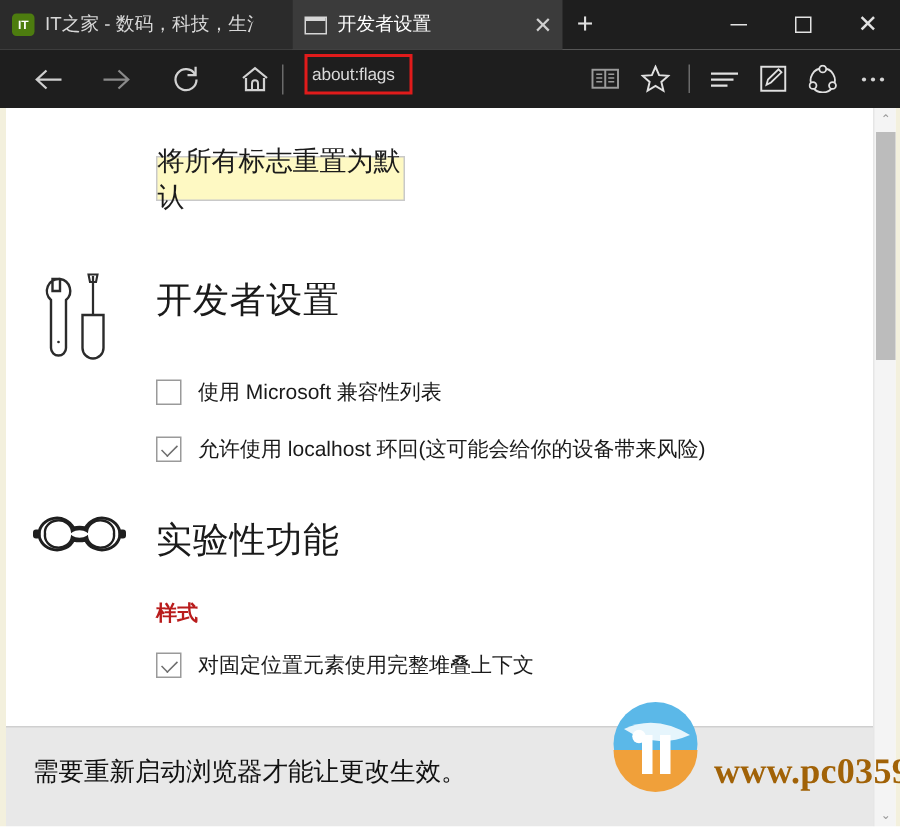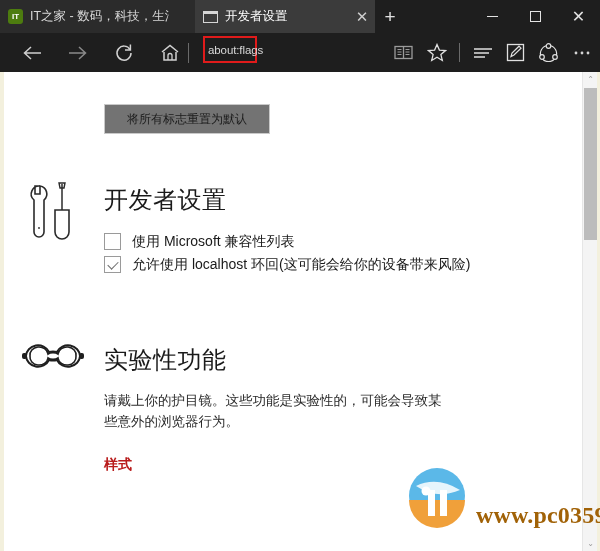--- a/index.html
+++ b/index.html
@@ -58,56 +58,56 @@
   }
   .navbtn{
     position:absolute;top:33px;width:47px;height:39px;
     display:flex;align-items:center;justify-content:center;
   }
   .navbtn svg{display:block;}
   .sep{
     position:absolute;top:43px;width:1px;height:20px;background:#6a6a6a;
   }
   .urlwrap{
-    position:absolute;left:203px;top:36px;width:54px;height:27px;
+    position:absolute;left:203px;top:36px;width:72px;height:27px;
     border:2px solid #e01b1b;box-sizing:border-box;
     display:flex;align-items:center;
   }
   .urltext{
     font-size:11.5px;color:#d9d9d9;padding-left:3px;white-space:nowrap;
     letter-spacing:-0.1px;
   }
   .toolicons{position:absolute;right:2px;top:33px;height:39px;display:flex;align-items:center;}
   .ti{width:33px;height:39px;display:flex;align-items:center;justify-content:center;}
 
   
   .borderleft{position:absolute;left:0;top:72px;width:4px;height:479px;background:#f3f0dd;}
   .borderright{position:absolute;right:0;top:72px;width:3px;height:479px;background:#f3f0dd;}
   .page{
     position:absolute;left:4px;top:72px;width:578px;height:412px;
     background:#ffffff;overflow:hidden;
   }
   .resetbtn{
     position:absolute;left:100px;top:32px;width:166px;height:30px;
-    background:#737373;border:1px solid #c9c9c9;box-sizing:border-box;
-    display:flex;align-items:center;justify-content:center;
-    font-size:12px;color:#1b1b1b;
+    background:#fef9c3;border:1px solid #c9c9c9;box-sizing:border-box;
+    display:flex;align-items:center;justify-content:center;
+    font-size:18px;color:#1b1b1b;
   }
   .section{position:absolute;}
   .sec-icon{position:absolute;}
   .h1{
     font-size:24px;color:#1a1a1a;font-weight:400;letter-spacing:0.5px;
   }
   .h2{
     font-size:14px;color:#b91c1c;font-weight:bold;
   }
   .desc{
     font-size:13.5px;color:#2b2b2b;line-height:21px;width:345px;
   }
-  .chkrow{display:flex;align-items:flex-start;margin-top:5px;}
+  .chkrow{display:flex;align-items:flex-start;margin-top:20px;}
   .chkbox{
     width:17px;height:17px;border:1.3px solid #9a9a9a;box-sizing:border-box;
     flex:0 0 auto;position:relative;background:#fff;margin-top:1px;
   }
   .chkbox.checked:after{
     content:"";position:absolute;left:3px;top:4px;width:9px;height:5px;
     border-left:1.6px solid #6d6d6d;border-bottom:1.6px solid #6d6d6d;
     transform:rotate(-45deg);
   }
   .chklabel{margin-left:11px;font-size:14px;color:#1a1a1a;line-height:18px;}
@@ -268,55 +268,57 @@
       <svg width="58" height="64" viewBox="0 0 58 64">
         <path d="M16 6 A8 8 0 0 0 10 20 L10 52 A5 5 0 0 0 20 52 L20 20 A8 8 0 0 0 16 6 L16 14 L11 14 L11 6 Z" stroke="#2b2b2b" stroke-width="1.6" fill="none"></path>
         <circle cx="15" cy="48" r="0.9" fill="#2b2b2b"></circle>
         <path d="M38 4 L38 30" stroke="#2b2b2b" stroke-width="1.5"></path>
         <path d="M35 3 L41 3 L40 8 L36 8 Z" stroke="#2b2b2b" stroke-width="1.4" fill="none"></path>
         <path d="M31 30 L45 30 L45 52 A7 7 0 0 1 31 52 Z" stroke="#2b2b2b" stroke-width="1.6" fill="none"></path>
       </svg>
     </div>
     <div class="section" style="left:100px;top:112px;width:400px;">
       <div class="h1">开发者设置</div>
-      <div class="chkrow" style="margin-top:16px;">
+      <div class="chkrow" style="margin-top:36px;">
         <div class="chkbox"></div>
         <div class="chklabel">使用 Microsoft 兼容性列表</div>
       </div>
       <div class="chkrow">
         <div class="chkbox checked"></div>
         <div class="chklabel">允许使用 localhost 环回(这可能会给你的设备带来风险)</div>
       </div>
     </div>
 
     <div class="sec-icon" style="left:14px;top:266px;">
       <svg width="70" height="40" viewBox="0 0 70 40">
         <path d="M8 18 A12 11 0 0 1 31 14 A8 4 0 0 1 39 14 A12 11 0 0 1 62 18 A12 11 0 0 1 39 22 A8 4 0 0 1 31 22 A12 11 0 0 1 8 18 Z" stroke="#1f1f1f" stroke-width="2" fill="none"></path>
         <path d="M12 18 A9 8 0 0 1 30 16 A6 3 0 0 1 40 16 A9 8 0 0 1 58 18 A9 8 0 0 1 40 20 A6 3 0 0 1 30 20 A9 8 0 0 1 12 18 Z" stroke="#1f1f1f" stroke-width="1.6" fill="none"></path>
         <rect x="4" y="15" width="5" height="6" rx="2" fill="#1f1f1f"></rect>
         <rect x="61" y="15" width="5" height="6" rx="2" fill="#1f1f1f"></rect>
       </svg>
     </div>
     <div class="section" style="left:100px;top:272px;width:400px;">
       <div class="h1">实验性功能</div>
-      <div class="desc" style="margin-top:14px;">请戴上你的护目镜。这些功能是实验性的，可能会导致某些意外的浏览器行为。</div>
       <div class="h2" style="margin-top:24px;">样式</div>
       <div class="chkrow" style="margin-top:16px;">
         <div class="chkbox checked"></div>
         <div class="chklabel">对固定位置元素使用完整堆叠上下文</div>
       </div>
     </div>
   </div>
 
   <div class="scrollbar">
     <div class="sb-arrow up">⌃</div>
     <div class="sb-thumb"></div>
     <div class="sb-arrow down">⌄</div>
   </div>
 
+  <div class="notifybar">
+    <div class="notifytext">需要重新启动浏览器才能让更改生效。</div>
+  </div>
 
   <div class="watermark">
     <svg class="wm-logo" viewBox="0 0 66 66">
       <circle cx="33" cy="30" r="28" fill="#5bb8e8"></circle>
       <path d="M5 34 A28 28 0 0 0 61 34 Z" fill="#f0a03a"></path>
       <path d="M12 20 Q33 10 56 24 Q33 34 12 20 Z" fill="#ffffff" opacity="0.85"></path>
       <rect x="24" y="24" width="7" height="26" fill="#ffffff"></rect>
       <rect x="36" y="24" width="7" height="26" fill="#ffffff"></rect>
       <circle cx="22" cy="25" r="4.5" fill="#ffffff"></circle>
     </svg>

